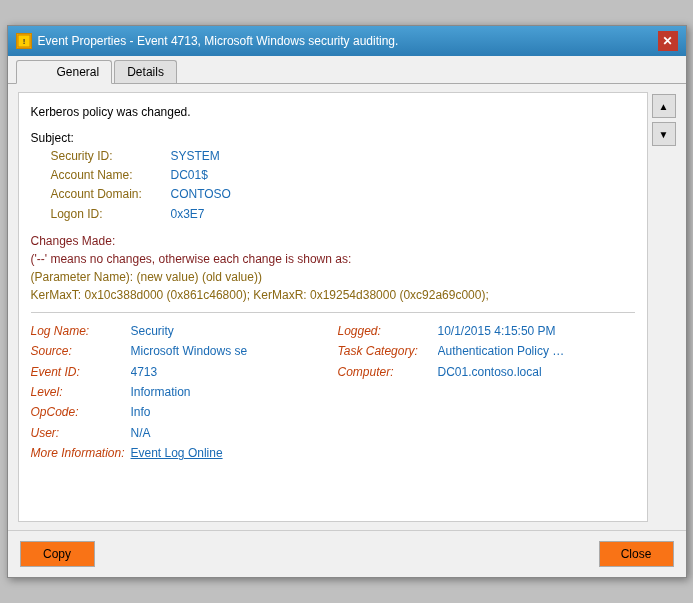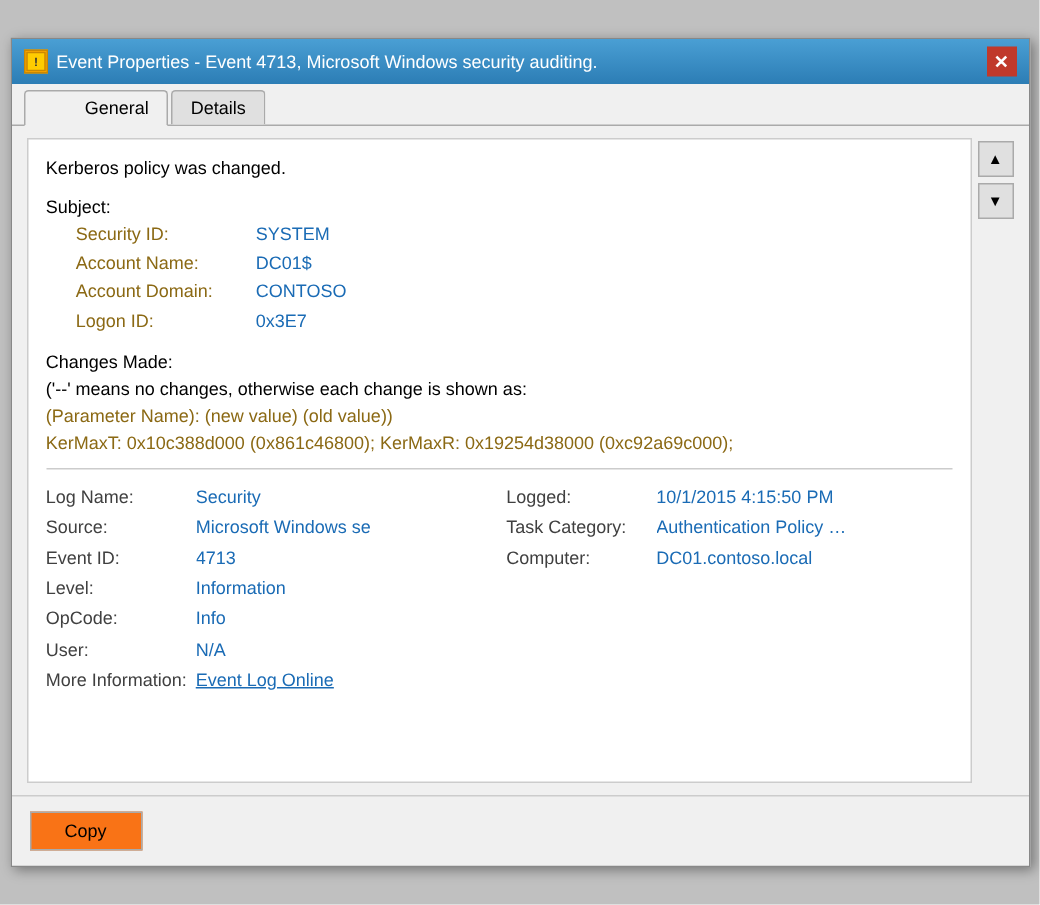--- a/index.html
+++ b/index.html
@@ -143,21 +143,21 @@
     }
     .subject-value {
       color: #1a6bb5;
     }
     .changes-section {
       margin-top: 8px;
       margin-bottom: 8px;
     }
     .changes-text {
       font-size: 12px;
-      color: #000000;
+      color: #7f1d1d;
       line-height: 1.5;
     }
     .changes-detail {
       color: #8b6914;
       font-size: 12px;
       line-height: 1.5;
     }
     .divider {
       border: none;
       border-top: 1px solid #ccc;
@@ -167,23 +167,24 @@
       display: grid;
       grid-template-columns: 1fr 1fr;
       gap: 2px 10px;
       margin-top: 4px;
     }
     .meta-row {
       display: flex;
       line-height: 1.7;
     }
     .meta-label {
-      color: #404040;
+      color: #c2410c;
       width: 100px;
       flex-shrink: 0;
+      font-style: italic;
     }
     .meta-value {
       color: #1a6bb5;
       white-space: nowrap;
       overflow: hidden;
       text-overflow: ellipsis;
       max-width: 130px;
     }
     .link-text {
       color: #1a6bb5;
@@ -322,14 +323,15 @@
     </div>
 
     <div class="scroll-buttons">
       <button class="scroll-btn">▲</button>
       <button class="scroll-btn">▼</button>
     </div>
   </div>
 
   <div class="bottom-bar">
     <button class="btn">Copy</button>
+    <button class="btn">Close</button>
   </div>
 </div>
 
 </body></html>

